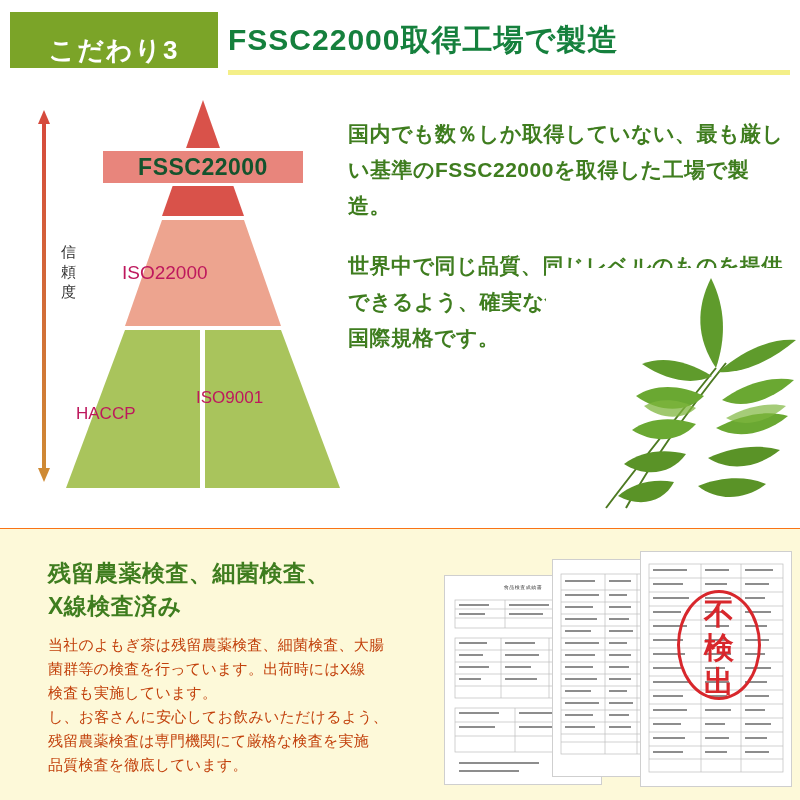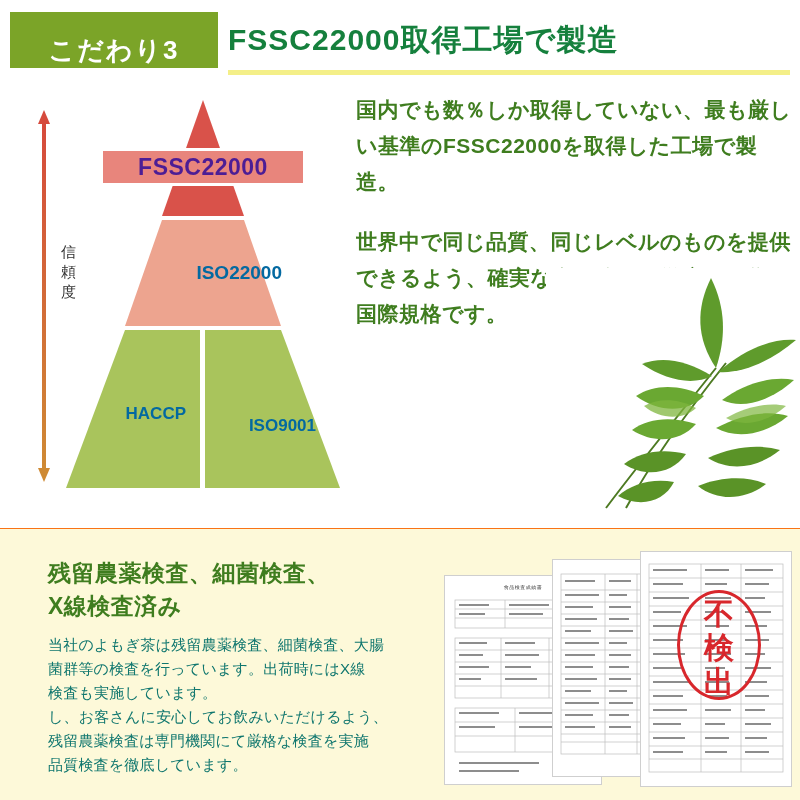--- a/index.html
+++ b/index.html
@@ -124,70 +124,69 @@
     text-align: center;
     letter-spacing: 1px;
   }
   .pyramid-svg {
     position: absolute;
     left: 66px;
     top: 8px;
   }
   .p-label {
     position: absolute;
-    color: #0369a1;
-    font-weight: bold;
-    text-align: right;
+    color: #be185d;
+    font-weight: normal;
+    text-align: left;
     white-space: nowrap;
   }
   .p-top-box {
     position: absolute;
     left: 100px;
     top: 56px;
     width: 206px;
     height: 38px;
     background: #e8857c;
     border: 3px solid #ffffff;
     box-sizing: border-box;
     display: flex;
     align-items: center;
     justify-content: center;
   }
   .p-top-box span {
-    color: #4c1d95;
+    color: #14532d;
     font-size: 23px;
     font-weight: bold;
     letter-spacing: 0.5px;
   }
   .p-iso22000 {
     left: 122px;
     top: 170px;
     width: 160px;
     font-size: 19px;
   }
   .p-haccp {
     left: 76px;
     top: 312px;
     width: 110px;
     font-size: 17px;
   }
   .p-iso9001 {
     left: 196px;
-    top: 324px;
+    top: 296px;
     width: 120px;
     font-size: 17px;
   }
 
   
   .right-text {
     position: absolute;
     left: 348px;
-    top: 92px;
+    top: 116px;
     width: 440px;
-    margin-left: 8px;
   }
   .rt-para {
     color: #3f7d1f;
     font-size: 21px;
     font-weight: bold;
     line-height: 36px;
     letter-spacing: 0.5px;
   }
   .rt-para.second {
     margin-top: 24px;
@@ -222,21 +221,21 @@
     font-size: 23px;
     font-weight: bold;
     line-height: 33px;
     letter-spacing: 0.5px;
   }
   .bp-body {
     position: absolute;
     left: 48px;
     top: 104px;
     width: 380px;
-    color: #0f766e;
+    color: #c2410c;
     font-size: 15px;
     line-height: 24px;
     letter-spacing: 0.2px;
   }
   .bp-body p {
     margin: 0;
   }
 
   
   .docs {

